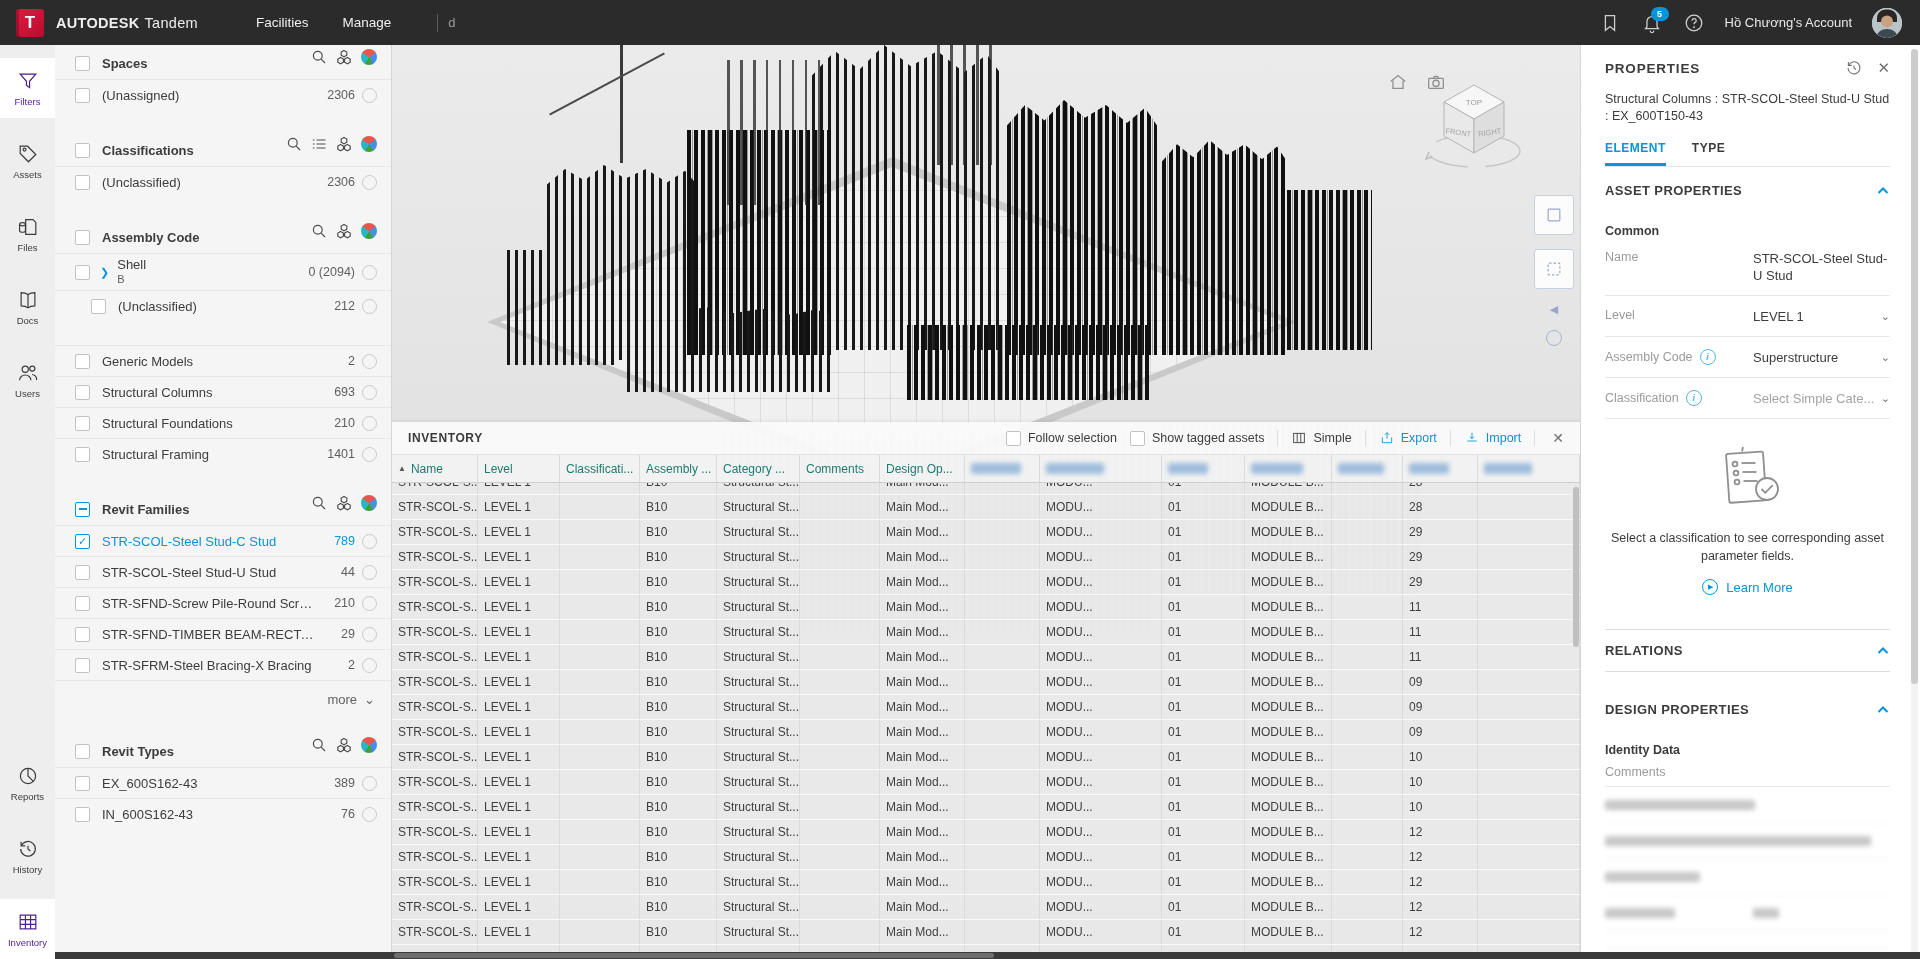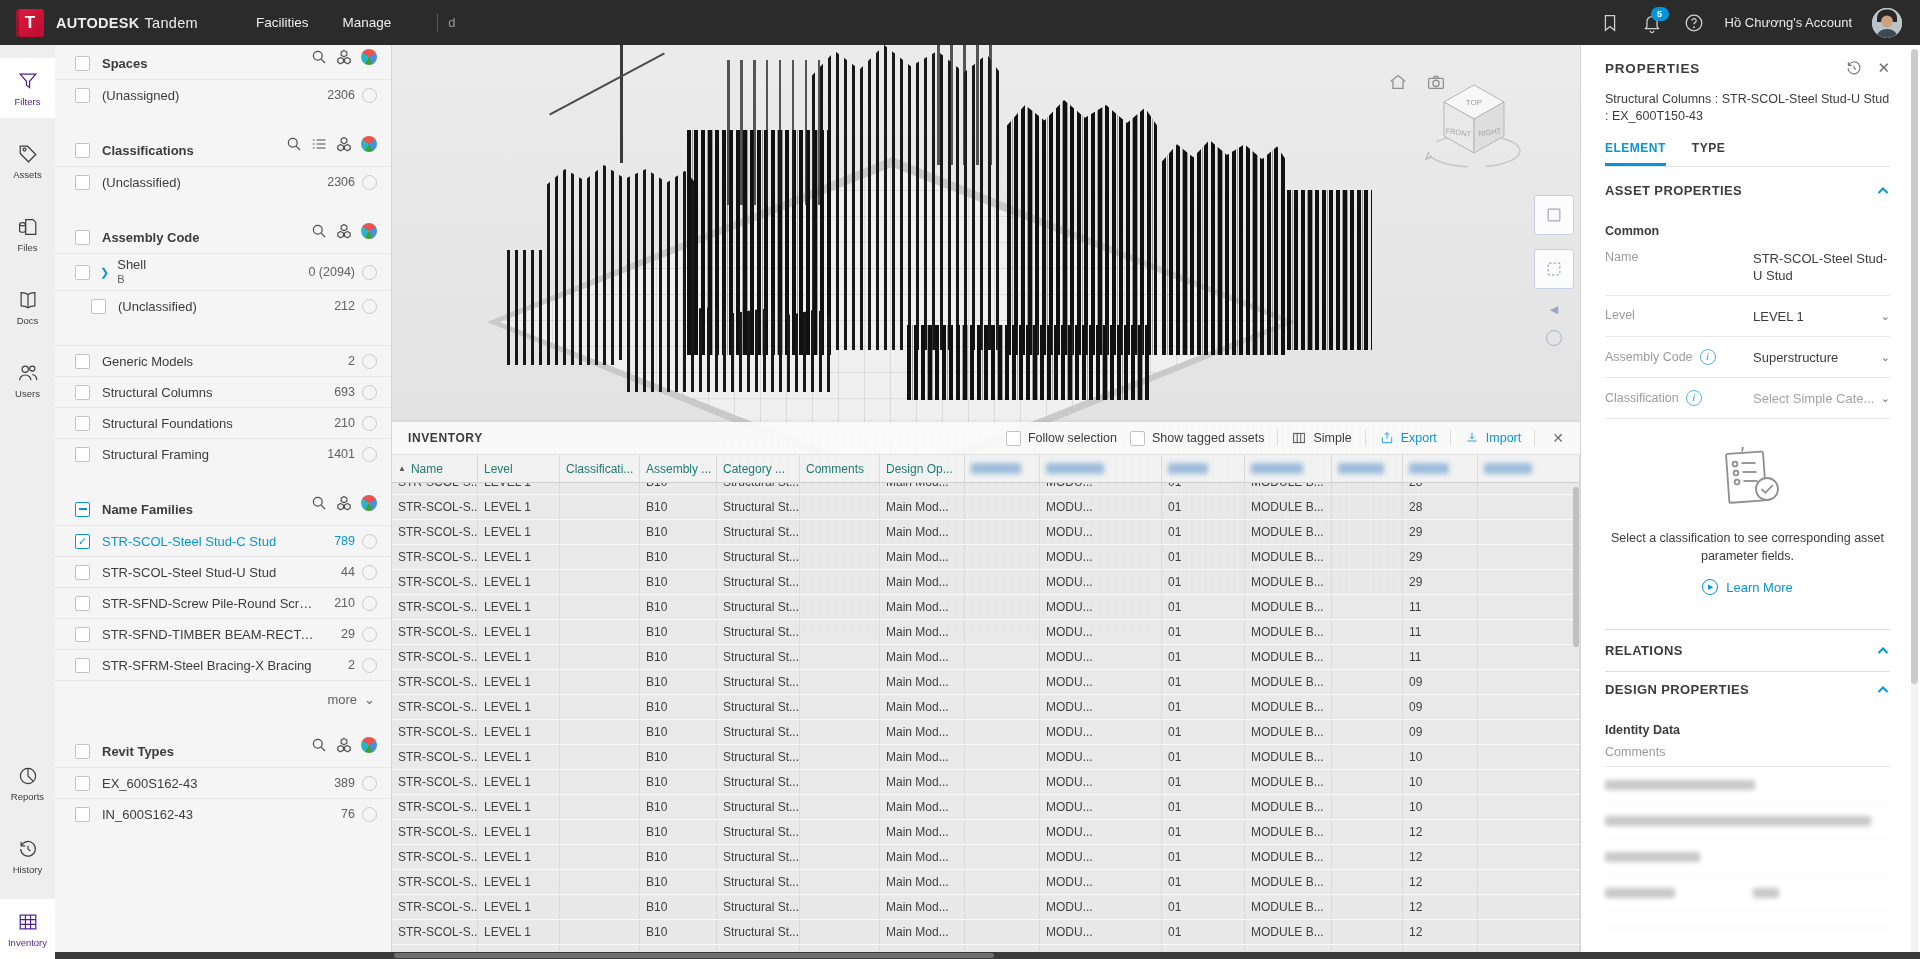--- a/index.html
+++ b/index.html
@@ -400,21 +400,21 @@
       <div class="frow">
         <span class="cb"></span>
         <span class="flabel">Structural Framing</span>
         <span class="fcount">1401</span>
         <span class="ring"></span>
       </div>
     </div>
     <div class="fsec">
       <div class="fsec-head">
         <span class="cb ind"></span>
-        <span class="fsec-title">Name Families</span>
+        <span class="fsec-title">Revit Families</span>
         <span class="fsec-icons">
           <span class="ficon">
             <svg viewBox="0 0 16 16">
               <circle cx="6.8" cy="6.8" r="4.4"></circle>
               <path d="M10.2 10.2 14 14"></path>
             </svg>
           </span>
           <span class="ficon">
             <svg viewBox="0 0 16 16">
               <path d="M8 1.4 10.8 3v3.2L8 7.8 5.2 6.2V3z"></path>
@@ -1053,21 +1053,21 @@
   <div class="p-div"></div>
   <div class="p-sechead" style="margin-top:13px">
     <span class="p-secttl">RELATIONS</span>
     <span class="chev-up">
         <svg viewBox="0 0 14 14">
           <path d="M2.5 9 7 4.5 11.5 9" fill="none"></path>
         </svg>
       </span>
   </div>
   <div class="p-div" style="margin-top:13px"></div>
-  <div class="p-sechead" style="margin-top:10px">
+  <div class="p-sechead" style="margin-top:30px">
     <span class="p-secttl">DESIGN PROPERTIES</span>
     <span class="chev-up">
         <svg viewBox="0 0 14 14">
           <path d="M2.5 9 7 4.5 11.5 9" fill="none"></path>
         </svg>
       </span>
   </div>
   <div class="p-group">Identity Data</div>
 
   <div class="prow" style="padding:8px 0 7px">

